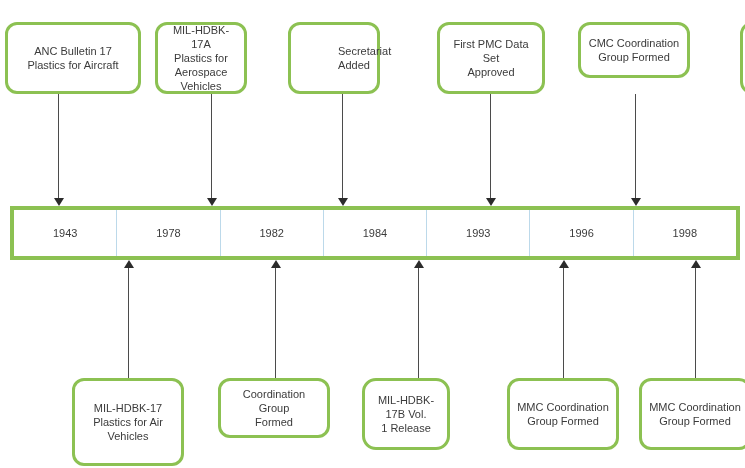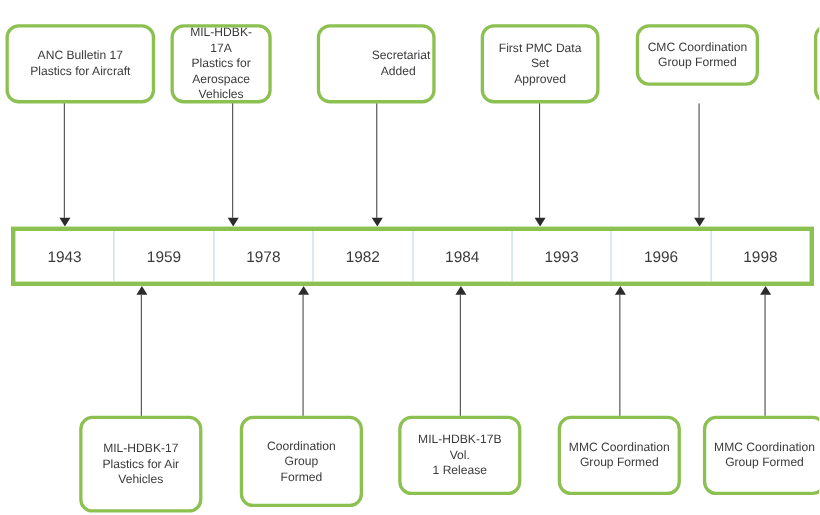--- a/index.html
+++ b/index.html
@@ -72,21 +72,21 @@
     background: #ffffff;
     display: flex;
   }
   .year-cell {
     flex: 1 1 0;
     box-sizing: border-box;
     border-right: 1px solid #bcd9ea;
     display: flex;
     align-items: center;
     justify-content: center;
-    font-size: 14px;
+    font-size: 11px;
     color: #3b3b3b;
   }
   .year-cell:last-child {
     border-right: none;
   }
 
   
   #partial-box-right {
     position: absolute;
     left: 740px;
@@ -111,21 +111,21 @@
       </div>
       <div class="connector" style="left: 58px; top: 94px; height: 104px;"></div>
       <div class="arrow-head down" style="left: 54px; top: 198px;"></div>
       <div class="event-box" style="left: 155px; top: 22px; width: 92px; height: 72px;">
         <span class="label">MIL-HDBK-17A
 Plastics for
 Aerospace Vehicles</span>
       </div>
       <div class="connector" style="left: 211px; top: 94px; height: 104px;"></div>
       <div class="arrow-head down" style="left: 207px; top: 198px;"></div>
-      <div class="event-box" style="left: 288px; top: 22px; width: 108px; height: 72px; padding-left: 47px;">
+      <div class="event-box" style="left: 288px; top: 22px; width: 92px; height: 72px; padding-left: 47px;">
         <span class="label">Secretariat Added</span>
       </div>
       <div class="connector" style="left: 342px; top: 94px; height: 104px;"></div>
       <div class="arrow-head down" style="left: 338px; top: 198px;"></div>
       <div class="event-box" style="left: 437px; top: 22px; width: 108px; height: 72px;">
         <span class="label">First PMC Data Set
 Approved</span>
       </div>
       <div class="connector" style="left: 490px; top: 94px; height: 104px;"></div>
       <div class="arrow-head down" style="left: 486px; top: 198px;"></div>
@@ -135,23 +135,20 @@
       </div>
       <div class="connector" style="left: 635px; top: 94px; height: 104px;"></div>
       <div class="arrow-head down" style="left: 631px; top: 198px;"></div>
     </div>
 
   <div id="timeline-bar">
       <div class="year-cell">
         <span>1943</span>
       </div>
       <div class="year-cell">
-        <span>1959</span>
-      </div>
-      <div class="year-cell">
         <span>1978</span>
       </div>
       <div class="year-cell">
         <span>1982</span>
       </div>
       <div class="year-cell">
         <span>1984</span>
       </div>
       <div class="year-cell">
         <span>1993</span>
@@ -165,27 +162,27 @@
     </div>
 
   <div id="events-below-layer">
       <div class="event-box" style="left: 72px; top: 378px; width: 112px; height: 88px;">
         <span class="label">MIL-HDBK-17
 Plastics for Air
 Vehicles</span>
       </div>
       <div class="connector" style="left: 128px; top: 268px; height: 110px;"></div>
       <div class="arrow-head up" style="left: 124px; top: 260px;"></div>
-      <div class="event-box" style="left: 218px; top: 378px; width: 112px; height: 83px;">
+      <div class="event-box" style="left: 218px; top: 378px; width: 112px; height: 60px;">
         <span class="label">Coordination Group
 Formed</span>
       </div>
       <div class="connector" style="left: 275px; top: 268px; height: 110px;"></div>
       <div class="arrow-head up" style="left: 271px; top: 260px;"></div>
-      <div class="event-box" style="left: 362px; top: 378px; width: 112px; height: 72px;">
+      <div class="event-box" style="left: 362px; top: 378px; width: 88px; height: 72px; border-radius: 14px;">
         <span class="label">MIL-HDBK-17B Vol.
 1 Release</span>
       </div>
       <div class="connector" style="left: 418px; top: 268px; height: 110px;"></div>
       <div class="arrow-head up" style="left: 414px; top: 260px;"></div>
       <div class="event-box" style="left: 507px; top: 378px; width: 112px; height: 72px;">
         <span class="label">MMC Coordination
 Group Formed</span>
       </div>
       <div class="connector" style="left: 563px; top: 268px; height: 110px;"></div>

